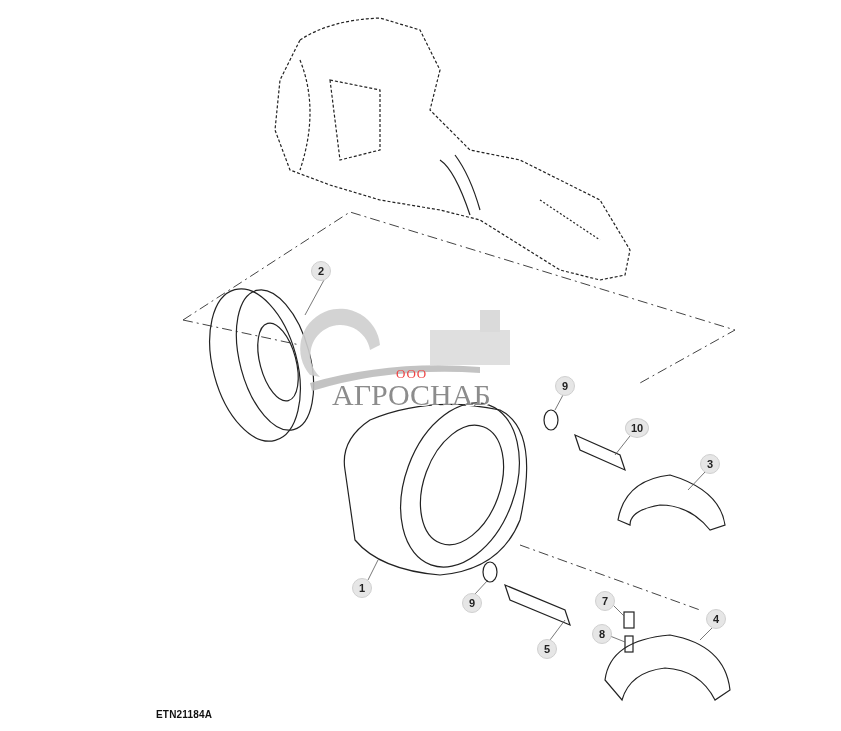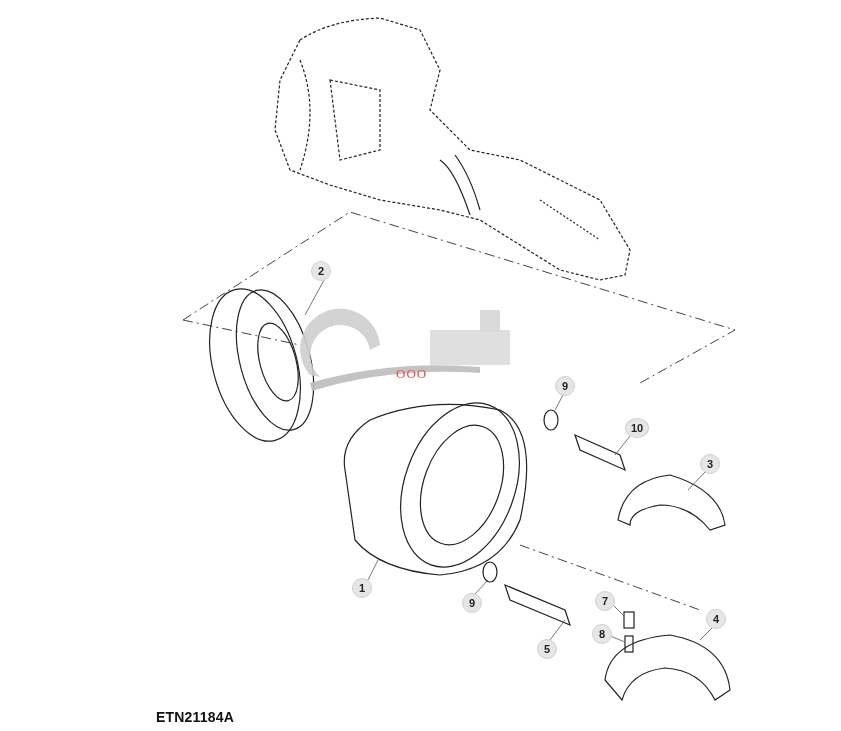--- a/index.html
+++ b/index.html
@@ -1,20 +1,20 @@
 <!DOCTYPE html>
 <html><head>
 <meta charset="utf-8">
 <style>
   html, body { margin:0; padding:0; background:#ffffff; }
   #canvas { position:relative; width:841px; height:731px; overflow:hidden; background:#fff; font-family:"Liberation Sans", sans-serif; }
   svg.drawing { position:absolute; left:0; top:0; }
   .callout { position:absolute; width:18px; height:18px; border-radius:50%; background:#e6e6e6; border:1px solid #d0d0d0; color:#222; font-size:11px; font-weight:bold; display:flex; align-items:center; justify-content:center; transform:translate(-50%,-50%); font-family:"Liberation Sans", sans-serif; }
   .callout.wide { width:22px; }
-  .caption { position:absolute; left:156px; top:709px; font-size:14px; font-weight:bold; color:#111; letter-spacing:0.2px; }
+  .caption { position:absolute; left:156px; top:709px; font-size:10px; font-weight:bold; color:#111; letter-spacing:0.2px; }
   .wm { position:absolute; left:300px; top:305px; width:245px; height:115px; pointer-events:none; }
   .wm-ooo { position:absolute; left:396px; top:366px; font-family:"Liberation Serif", serif; font-size:13px; color:#ef4444; letter-spacing:1px; }
   .wm-name { position:absolute; left:332px; top:378px; font-family:"Liberation Serif", serif; font-size:30px; color:#8c8c8c; letter-spacing:0px; text-shadow:1px 1px 0 #fff; }
 </style>
 </head>
 <body>
 
 <div id="canvas">
 
   <svg class="drawing" width="841" height="731" viewBox="0 0 841 731">
@@ -79,20 +79,21 @@
 
   <svg class="wm" viewBox="0 0 245 115">
     <g fill="#cfcfcf" opacity="0.9">
       <path d="M10 70 A40 40 0 1 1 80 40 L70 45 A30 30 0 1 0 20 72 Z"></path>
       <rect x="130" y="25" width="80" height="35" fill="#dcdcdc"></rect>
       <rect x="180" y="5" width="20" height="22" fill="#d6d6d6"></rect>
       <path d="M10 78 Q90 55 180 62 L180 68 Q90 62 12 86 Z" fill="#bdbdbd"></path>
     </g>
   </svg>
   <div class="wm-ooo">ООО</div>
+  <div class="wm-name">АГРОСНАБ</div>
 
   <div class="callout" style="left:362px;top:588px;">1</div>
   <div class="callout" style="left:321px;top:271px;">2</div>
   <div class="callout" style="left:710px;top:464px;">3</div>
   <div class="callout" style="left:716px;top:619px;">4</div>
   <div class="callout" style="left:547px;top:649px;">5</div>
   <div class="callout" style="left:605px;top:601px;">7</div>
   <div class="callout" style="left:602px;top:634px;">8</div>
   <div class="callout" style="left:472px;top:603px;">9</div>
   <div class="callout" style="left:565px;top:386px;">9</div>

